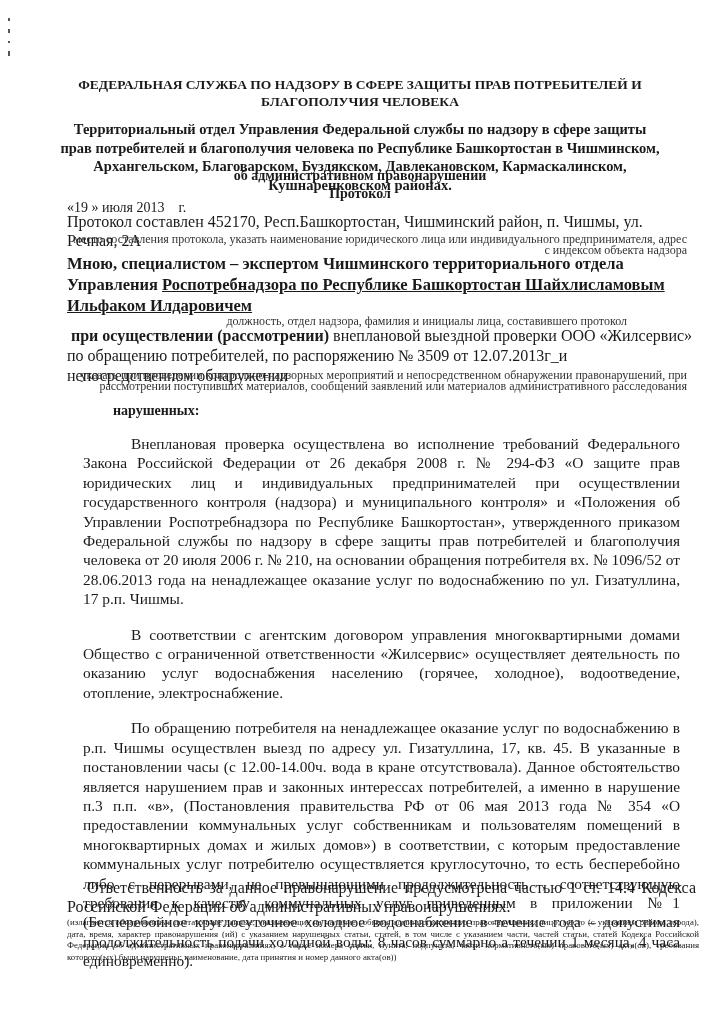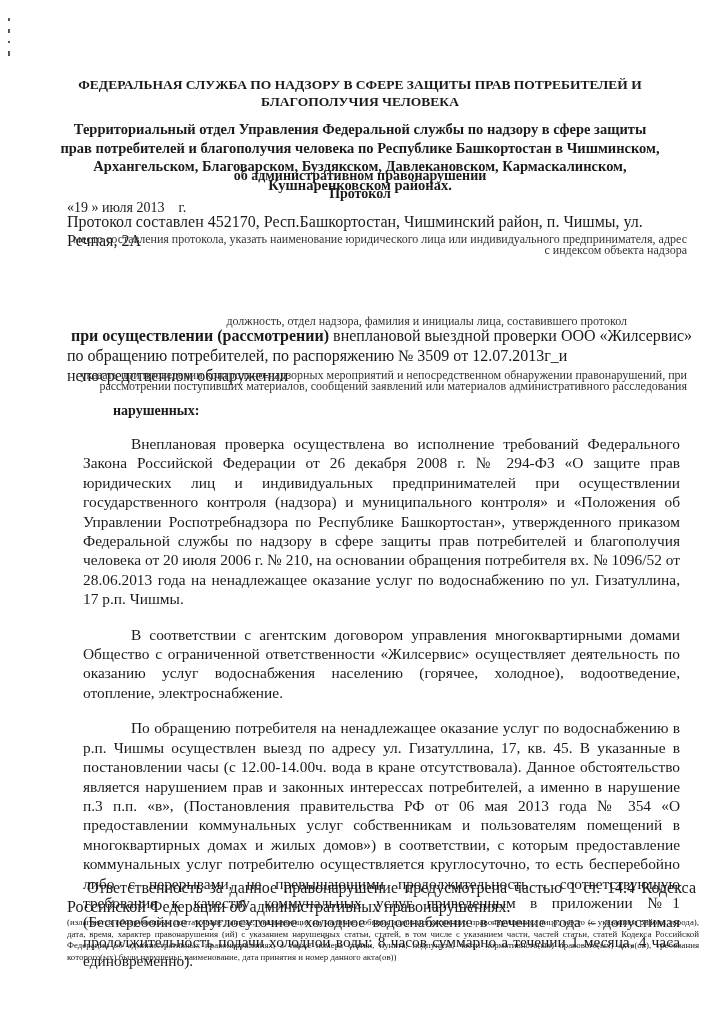--- a/index.html
+++ b/index.html
@@ -67,20 +67,23 @@
   <div class="date-line">
     <span>«19 »</span>
     <span>июля</span>
     <span>2013</span>&nbsp;&nbsp;&nbsp;
     <span>г.</span>
   </div>
 
   <div class="place-line">Протокол составлен 452170, Респ.Башкортостан, Чишминский район,  п. Чишмы, ул. Речная, 2А</div>
   <div class="hint hint-place">место составления протокола, указать наименование юридического лица или индивидуального предпринимателя, адрес с индексом объекта надзора</div>
 
+  <div class="inspector">
+    <span>Мною, специалистом – экспертом  Чишминского территориального отдела  Управления </span><u>Роспотребнадзора по Республике Башкортостан  Шайхлисламовым Ильфаком Илдаровичем</u>
+  </div>
   <div class="hint hint-inspector">должность, отдел надзора, фамилия и инициалы лица, составившего протокол</div>
 
   <div class="context">
     &nbsp;<b>при осуществлении (рассмотрении)</b><span>   внеплановой выездной  проверки ООО «Жилсервис» по обращению потребителей, по распоряжению  № 3509 от 12.07.2013г_и непосредственном обнаружении</span>
   </div>
   <div class="hint hint-context">указать при проведении контрольно-надзорных мероприятий и непосредственном обнаружении правонарушений, при рассмотрении поступивших материалов, сообщений заявлений или материалов административного расследования</div>
 
   <div class="found-label">нарушенных:</div>
 
   <div class="body-text">

